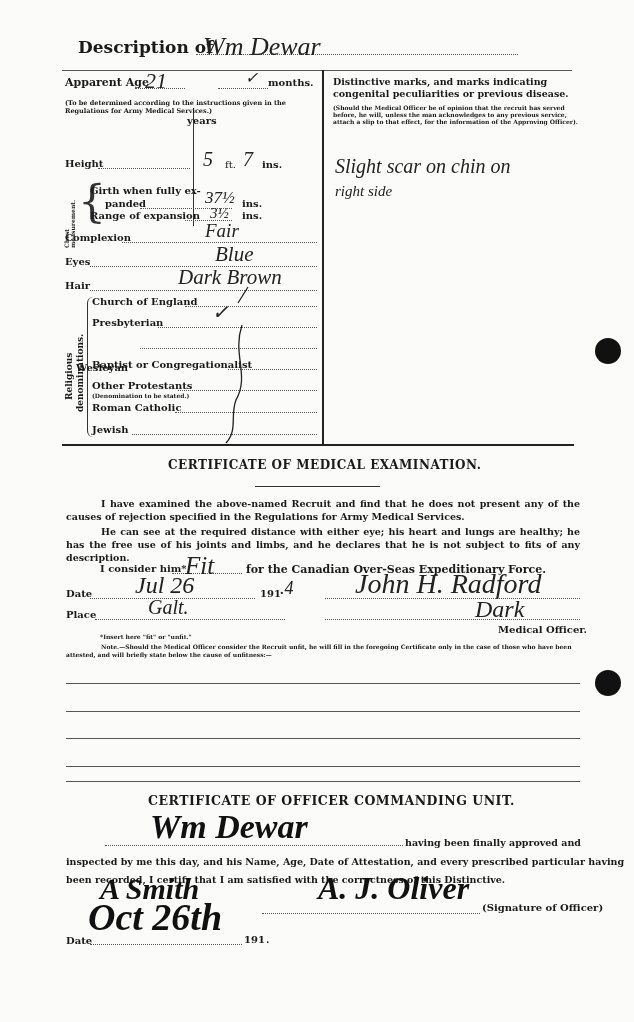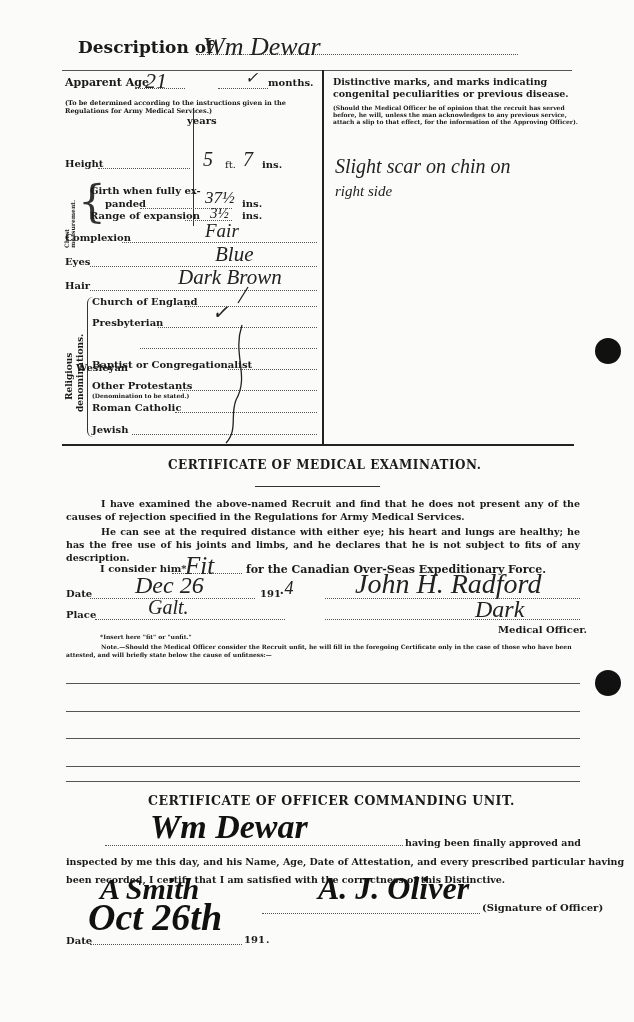--- a/index.html
+++ b/index.html
@@ -121,21 +121,21 @@
 <div class="abs body-text" style="left:66px; top:497px; width:514px; text-indent:35px; text-align:justify;">I have examined the above-named Recruit and find that he does not present any of the causes of rejection specified in the Regulations for Army Medical Services.</div>
 <div class="abs body-text" style="left:66px; top:525px; width:514px; text-indent:35px; text-align:justify;">He can see at the required distance with either eye; his heart and lungs are healthy; he has the free use of his joints and limbs, and he declares that he is not subject to fits of any description.</div>
 
 <div class="abs lbl" style="left:100px; top:563px;">I consider him*</div>
 <div class="abs dots" style="left:172px; top:573px; width:70px;"></div>
 <div class="abs hand" style="left:185px; top:552px; font-size:25px;">Fit</div>
 <div class="abs lbl" style="left:246px; top:563px; font-size:11px;">for the Canadian Over-Seas Expeditionary Force.</div>
 
 <div class="abs lbl" style="left:66px; top:588px;">Date</div>
 <div class="abs dots" style="left:90px; top:598px; width:165px;"></div>
-<div class="abs hand" style="left:135px; top:572px; font-size:24px;">Dec 26</div>
+<div class="abs hand" style="left:135px; top:572px; font-size:24px;">Jul 26</div>
 <div class="abs lbl" style="left:260px; top:588px;">191</div>
 <div class="abs hand" style="left:280px; top:578px; font-size:18px;">.4</div>
 
 <div class="abs dots" style="left:325px; top:598px; width:255px;"></div>
 <div class="abs hand" style="left:355px; top:568px; font-size:28px;">John H. Radford</div>
 
 <div class="abs lbl" style="left:66px; top:609px;">Place</div>
 <div class="abs dots" style="left:95px; top:619px; width:190px;"></div>
 <div class="abs hand" style="left:148px; top:596px; font-size:20px;">Galt.</div>
 

